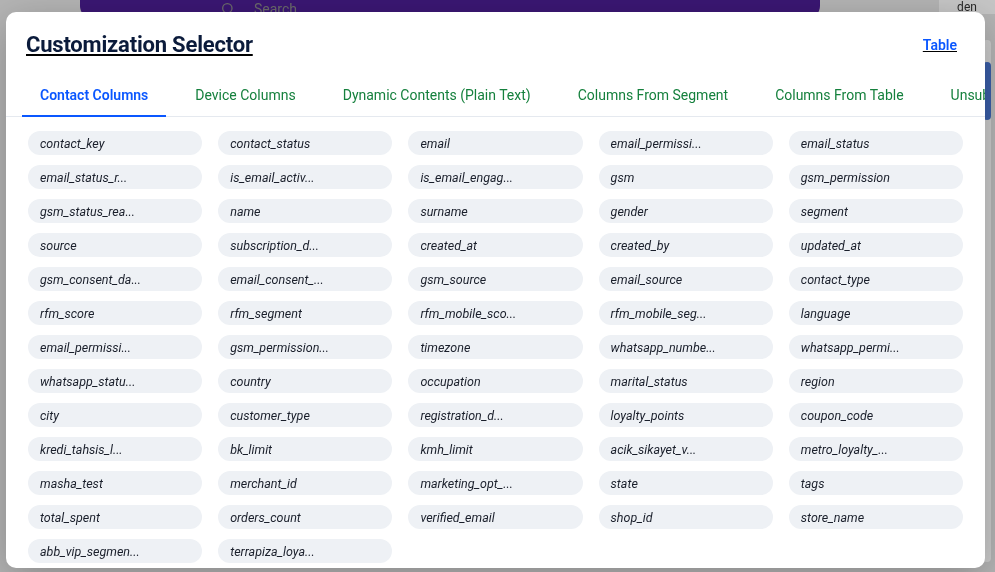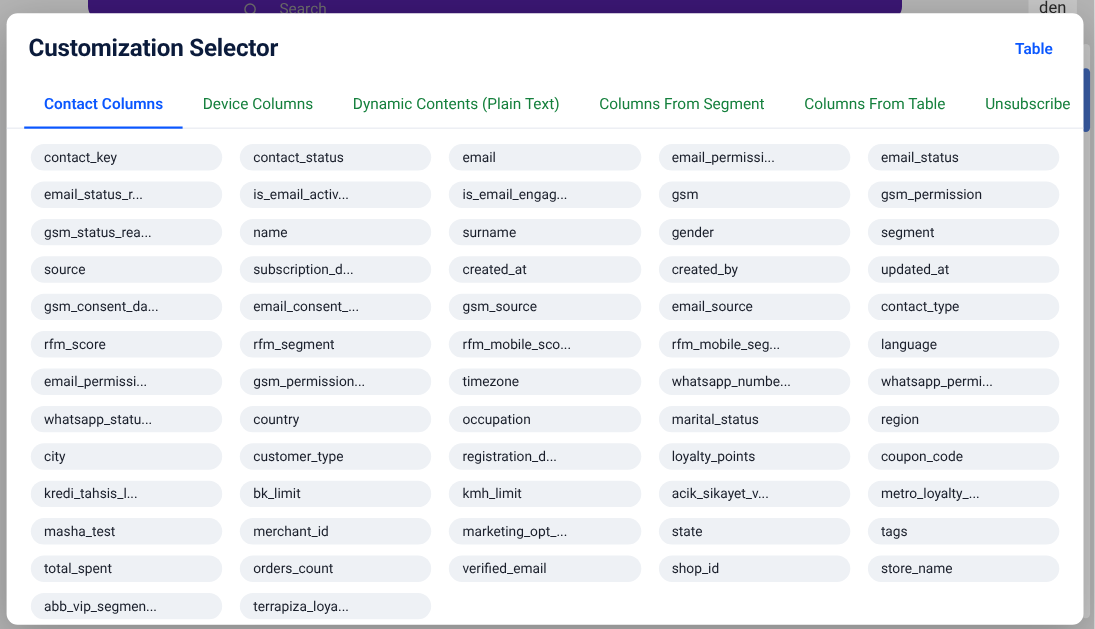--- a/index.html
+++ b/index.html
@@ -10,23 +10,23 @@
   }
   .bg-search {
     position: absolute; top: 0; left: 80px; right: 175px; height: 18px;
     background: #4c1d95; border-radius: 0 0 12px 12px;
     display: flex; align-items: center; padding: 0 140px;
     color: #8a8a8a; font-size: 14px;
     filter: brightness(0.78);
   }
   .bg-search svg { width: 16px; height: 16px; margin-right: 18px; stroke: #8a8a8a; }
   .bg-right {
-    position: absolute; top: 0; right: 16px; height: 14px; width: 44px;
+    position: absolute; top: 0; right: 0; height: 14px; width: 56px;
     background: #fff; display:flex; align-items:center; justify-content:center;
-    font-size: 15px; color:#333;
+    font-size: 12px; color:#333;
     filter: brightness(0.78);
   }
   .scrollbar-track {
     position: absolute; top: 40px; right: 4px; bottom: 10px; width: 8px;
     background: rgba(255,255,255,0.3); border-radius: 4px;
   }
   .scrollbar-thumb {
     position: absolute; top: 62px; right: 4px; width: 8px; height: 58px;
     background: #3a5ea8; border-radius: 4px;
   }
@@ -34,45 +34,47 @@
   .modal {
     position: absolute; left: 6px; right: 10px; top: 12px; bottom: 4px;
     background: #fff; border-radius: 10px;
     box-shadow: 0 10px 40px rgba(0,0,0,0.25);
     display: flex; flex-direction: column;
     overflow: hidden;
   }
   .modal-header {
     display: flex; align-items: center; justify-content: space-between;
     padding: 20px 28px 8px 20px;
+    text-decoration: underline;
   }
   .modal-title {
     font-size: 22px; font-weight: 700; color: #0b1b3b;
     letter-spacing: -0.2px;
   }
   .close-link {
     color: #0a57ff; font-size: 14px; font-weight: 600; cursor: pointer;
   }
   .tabs {
-    display: flex; gap: 0; padding: 14px 16px 0 16px;
+    display: flex; gap: 11px; padding: 14px 16px 0 16px;
     border-bottom: 1px solid #e5e9ef;
   }
   .tab {
     font-size: 14px; font-weight: 400; color: #15803d;
     padding: 8px 18px 12px 18px; cursor: pointer;
     white-space: nowrap;
   }
   .tab.active {
     color: #0a57ff; font-weight: 600;
     border-bottom: 2px solid #0a57ff;
     margin-bottom: -1px;
   }
   .chip-area {
     flex: 1; overflow: hidden;
     padding: 14px 22px 6px 22px;
+    font-style: italic;
   }
   .chip-grid {
     display: grid;
     grid-template-columns: repeat(5, 1fr);
     column-gap: 16px;
     row-gap: 10px;
   }
   .chip {
     background: #eef1f5;
     border-radius: 16px;

